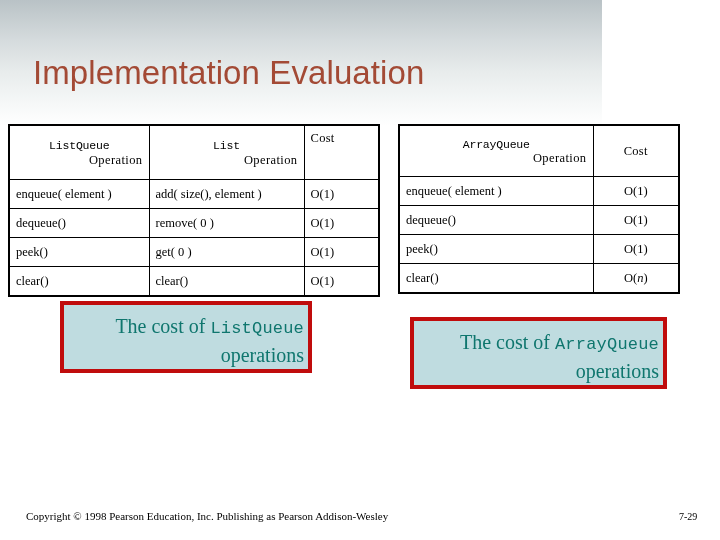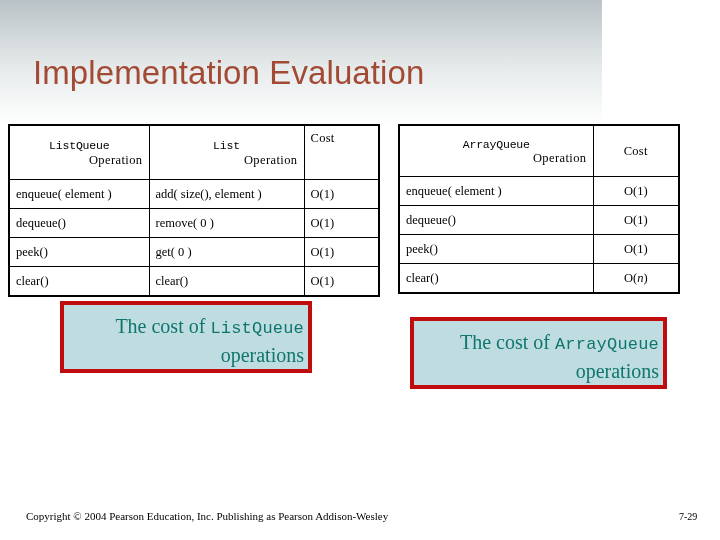--- a/index.html
+++ b/index.html
@@ -228,16 +228,16 @@
   <div class="callout" id="callout-left">
     <span>The cost of </span><span class="mono">ListQueue</span><br>
     <span>operations</span>
   </div>
 
   <div class="callout" id="callout-right">
     <span>The cost of </span><span class="mono">ArrayQueue</span><br>
     <span>operations</span>
   </div>
 
-  <div id="footer-copyright">Copyright © 2004 Pearson Education, Inc. Publishing as Pearson Addison-Wesley</div>
+  <div id="footer-copyright">Copyright © 1998 Pearson Education, Inc. Publishing as Pearson Addison-Wesley</div>
   <div id="footer-pagenum">7-29</div>
 
 </div>
 
 </body></html>

